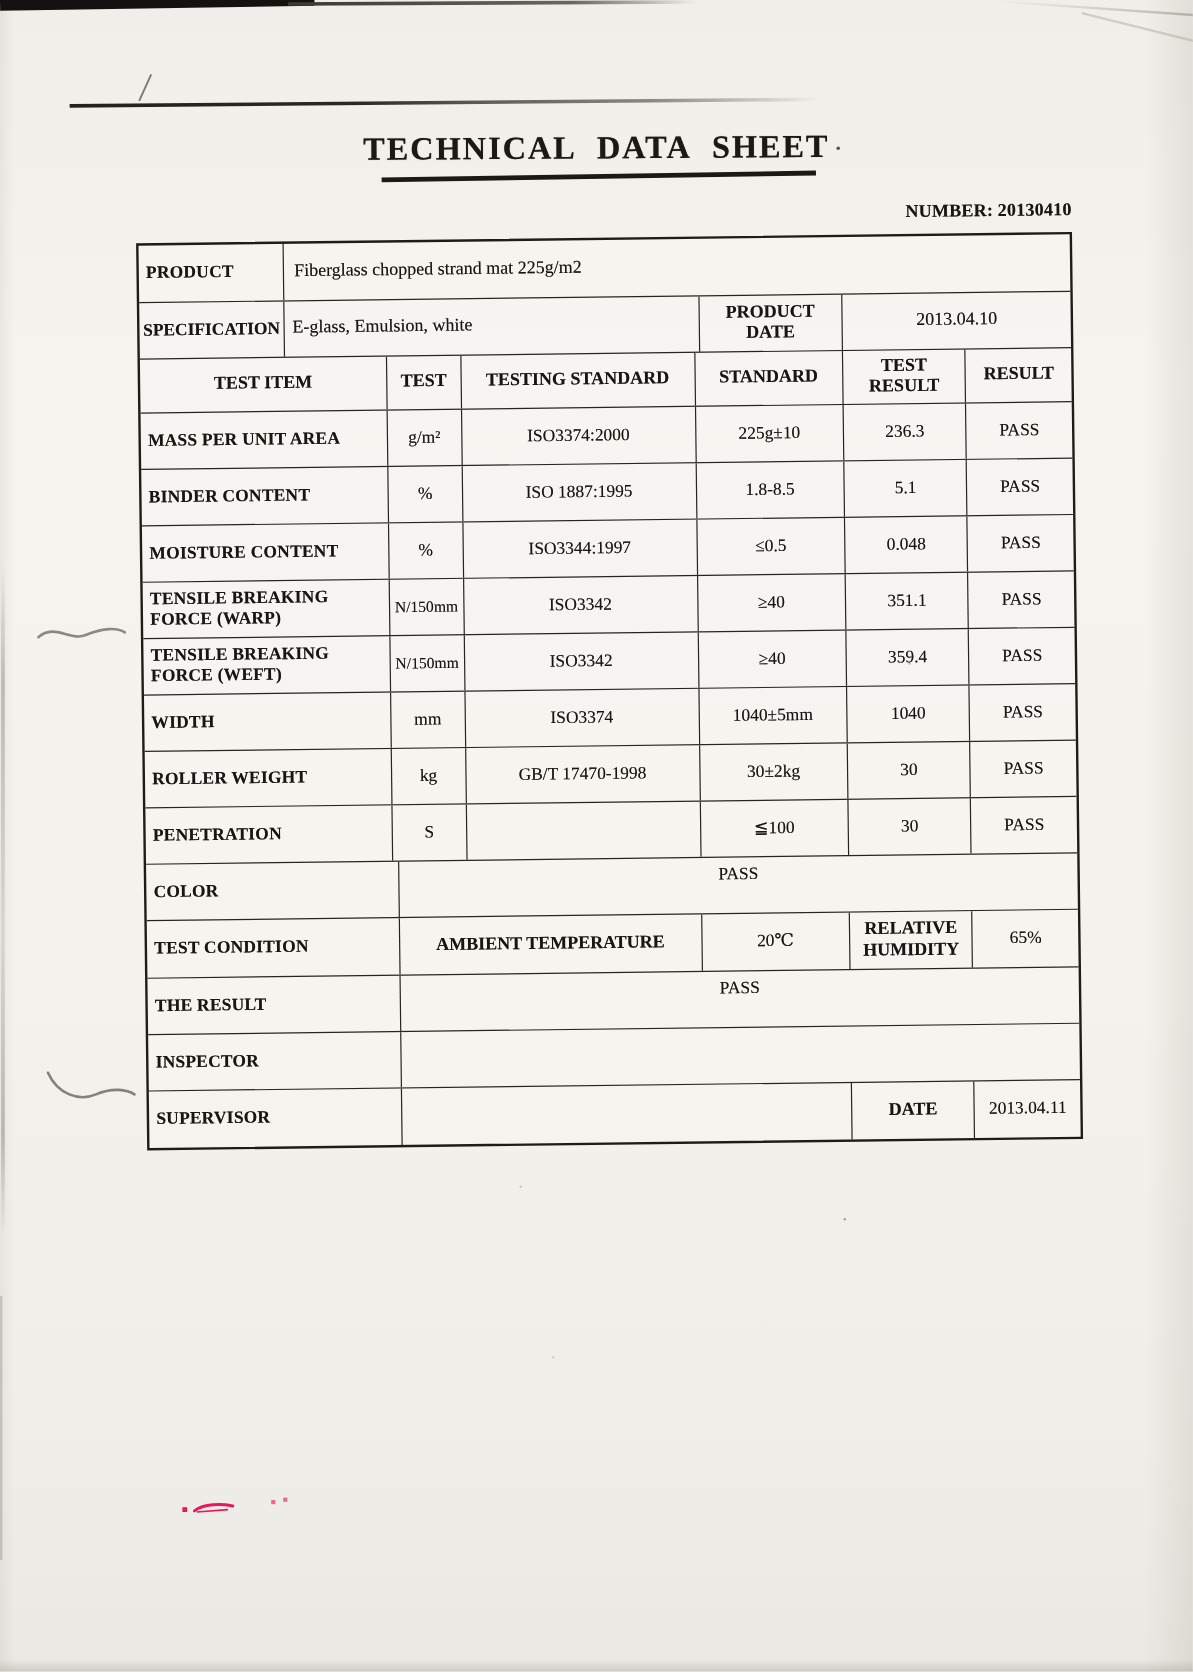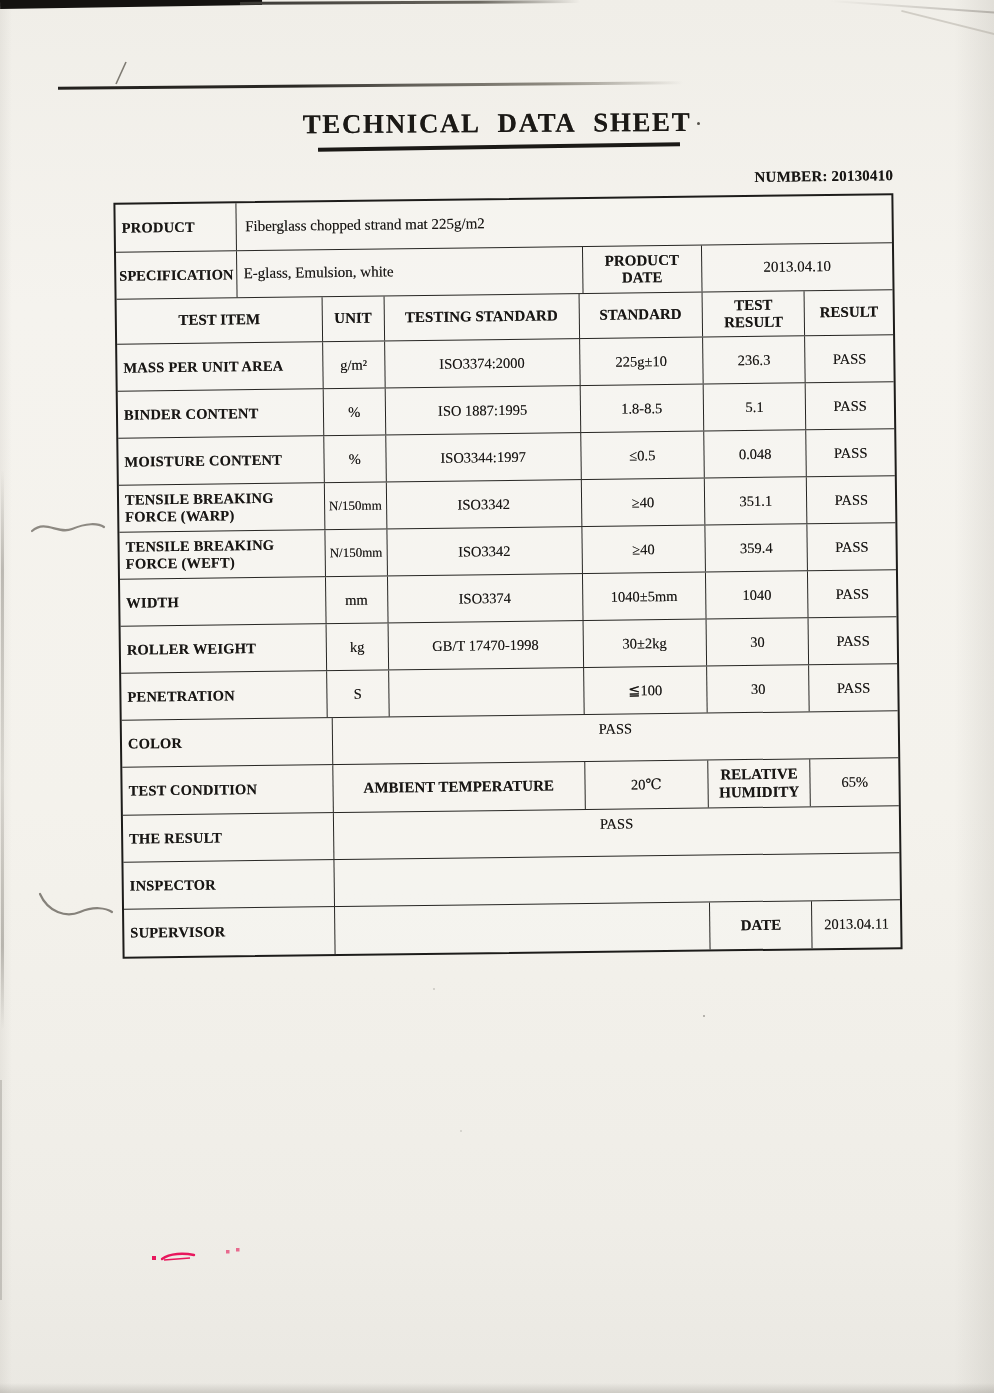--- a/index.html
+++ b/index.html
@@ -102,21 +102,21 @@
 
       <div class="trow" style="height:47px;">
         <div class="tcell lab text-soft" style="width:122px;padding-left:3px;letter-spacing:0;">SPECIFICATION</div>
         <div class="tcell val text-soft" style="width:347px;justify-content:flex-start;text-align:left;padding-left:6px;font-size:15px;">E-glass, Emulsion, white</div>
         <div class="tcell hdr text-soft" style="width:120px;padding:2px 14px;">PRODUCT DATE</div>
         <div class="tcell val text-soft" style="width:191px;font-size:15px;">2013.04.10</div>
       </div>
 
       <div class="trow" style="height:45px;">
         <div class="tcell hdr text-soft" style="width:207px;">TEST ITEM</div>
-        <div class="tcell hdr text-soft" style="width:62px;">UNIT</div>
+        <div class="tcell hdr text-soft" style="width:62px;">TEST</div>
         <div class="tcell hdr text-soft" style="width:196px;">TESTING STANDARD</div>
         <div class="tcell hdr text-soft" style="width:124px;">STANDARD</div>
         <div class="tcell hdr text-soft" style="width:103px;padding:2px 14px;">TEST RESULT</div>
         <div class="tcell hdr text-soft" style="width:88px;">RESULT</div>
       </div>
 
       <div class="trow" style="height:47px;">
         <div class="tcell lab text-soft" style="width:207px;">MASS PER UNIT AREA</div>
         <div class="tcell val text-soft" style="width:62px;">g/m²</div>
         <div class="tcell val text-soft" style="width:196px;">ISO3374:2000</div>

